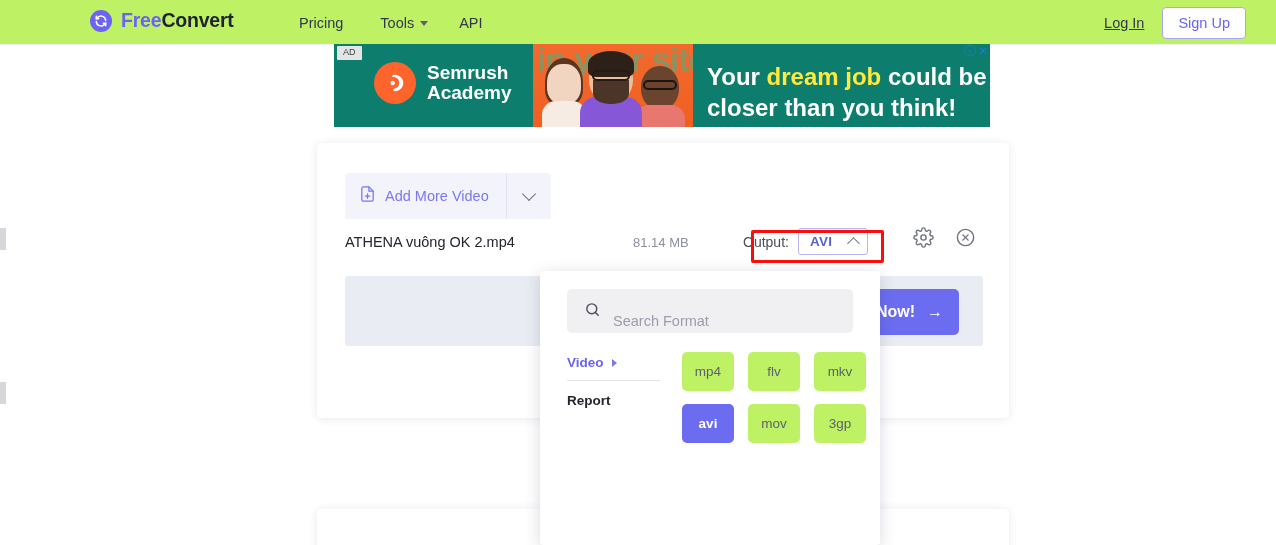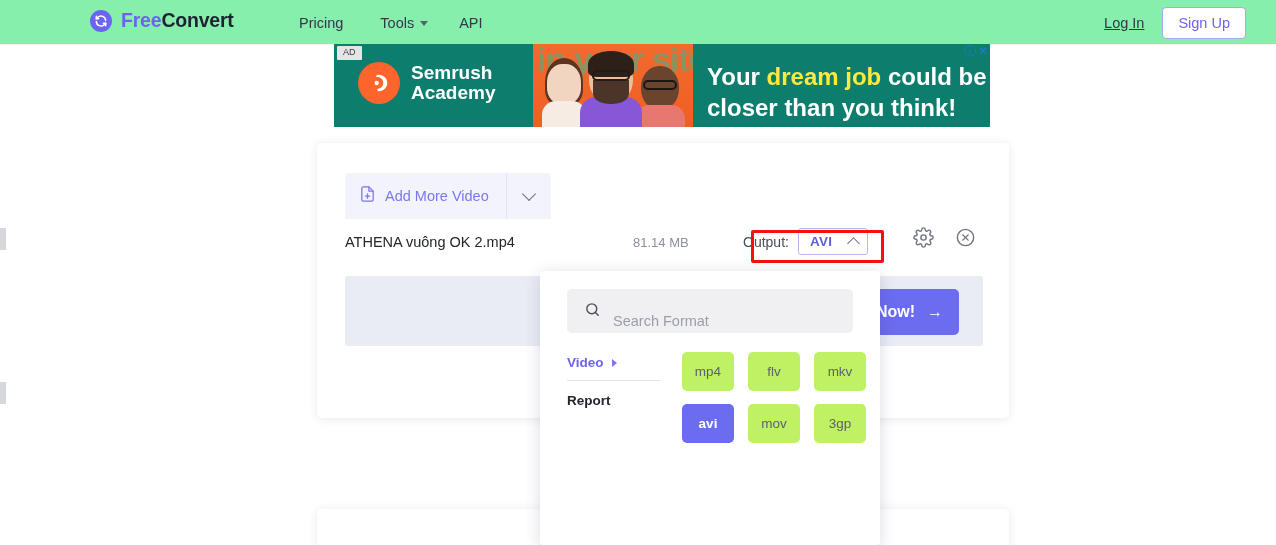--- a/index.html
+++ b/index.html
@@ -8,21 +8,21 @@
     background: #ffffff;
     font-family: "Liberation Sans", sans-serif;
     overflow: hidden;
   }
   body { position: relative; }
 
   
   .header {
     position: absolute; left: 0; top: 0;
     width: 1276px; height: 45px;
-    background: #86efac;
+    background: #bef264;
     border-bottom: 1px solid #ededf1;
     display: flex; align-items: center;
   }
   .logo-wrap {
     position: absolute; left: 90px; top: 9px;
     display: flex; align-items: center; gap: 9px;
   }
   .logo-mark {
     width: 22px; height: 22px; border-radius: 50%;
     background: #6c63f5;
@@ -64,21 +64,21 @@
     overflow: hidden;
   }
   .ad-badge {
     position: absolute; left: 3px; top: 2px;
     background: #e3e6e4; color: #3b4046;
     font-size: 9px; padding: 2px 6px 3px 6px;
     border-radius: 1px; line-height: 1;
   }
   .ad-ctrl { position: absolute; right: 2px; top: 1px; display: flex; gap: 2px; align-items: center; }
   .ad-ctrl span { font-size: 12px; color: #1f7ad6; line-height: 1; font-family: "DejaVu Sans", sans-serif; }
-  .ad-logo { position: absolute; left: 24px; top: 18px; display: flex; align-items: center; gap: 11px; }
+  .ad-logo { position: absolute; left: 40px; top: 18px; display: flex; align-items: center; gap: 11px; }
   .ad-logo-circle {
     width: 42px; height: 42px; border-radius: 50%; background: #ff642d;
     display: flex; align-items: center; justify-content: center;
   }
   .ad-logo-text { color: #fff; font-weight: 700; font-size: 19px; line-height: 1.05; }
   .ad-photo {
     position: absolute; left: 199px; top: 0; width: 160px; height: 83px;
     background: linear-gradient(180deg,#f26a2e 0%, #ef5f22 100%);
     overflow: hidden;
   }

